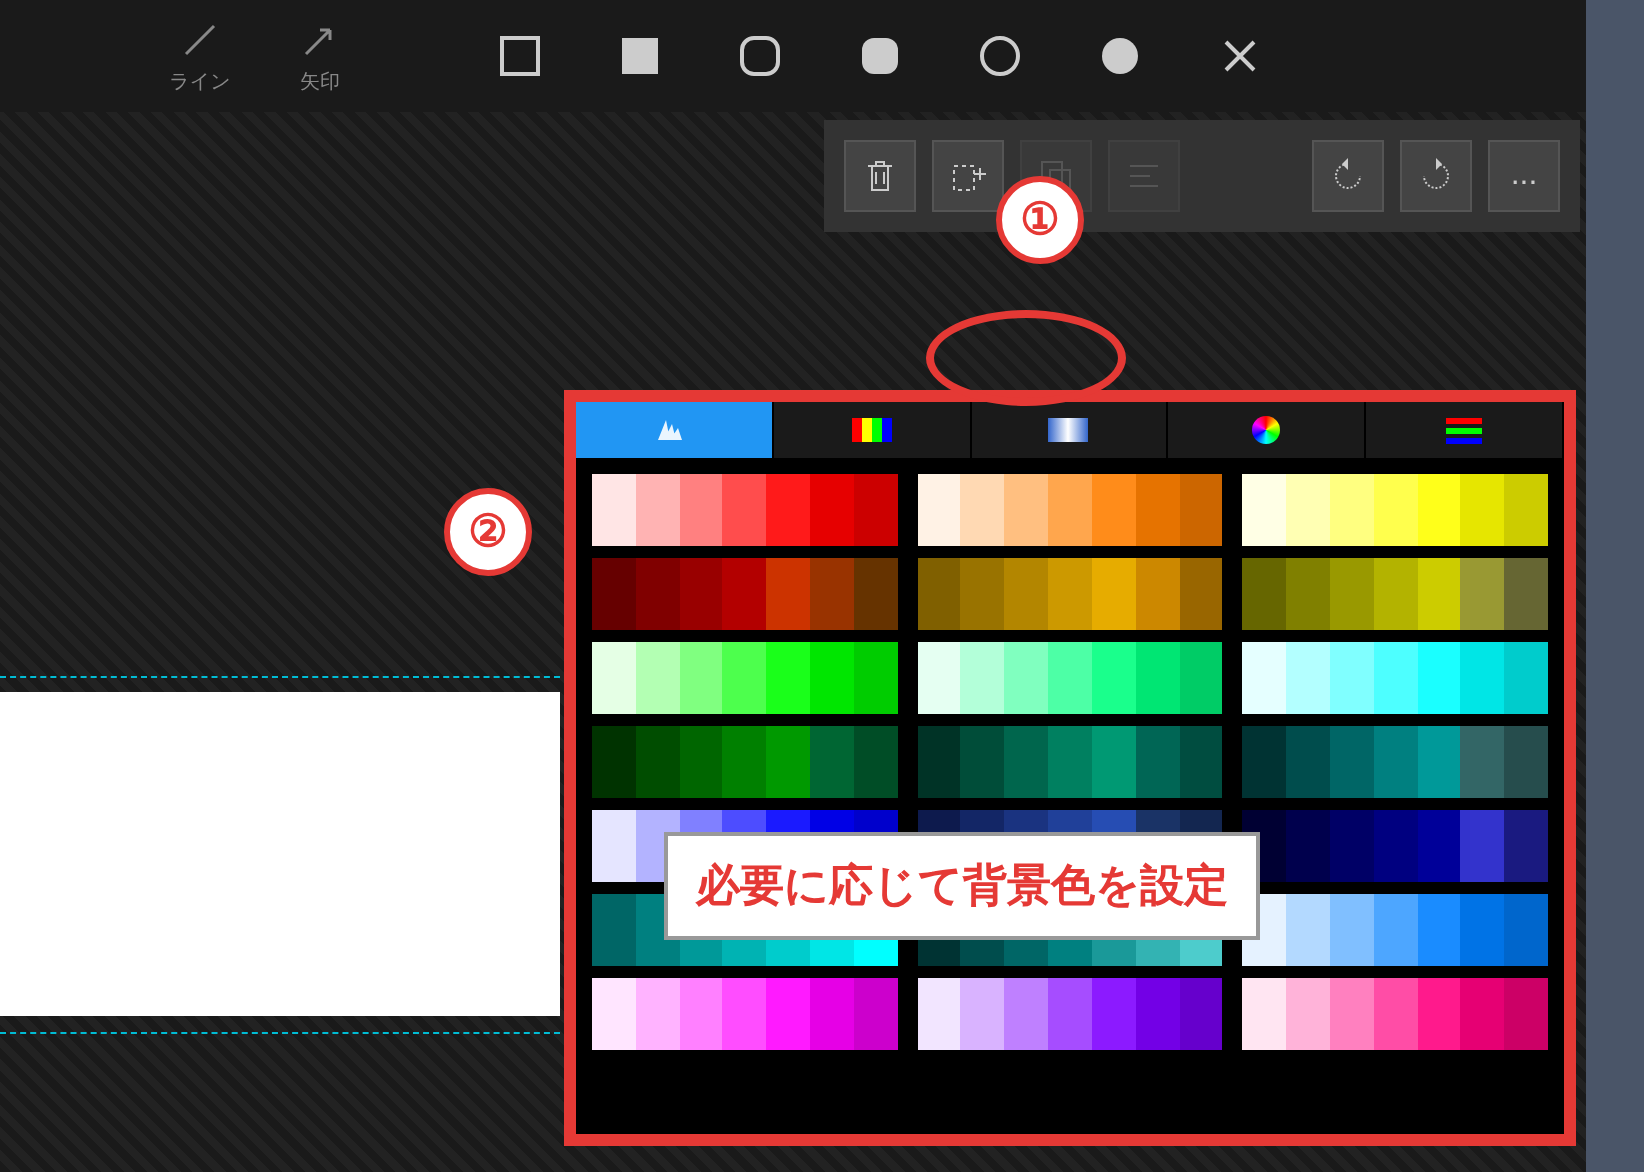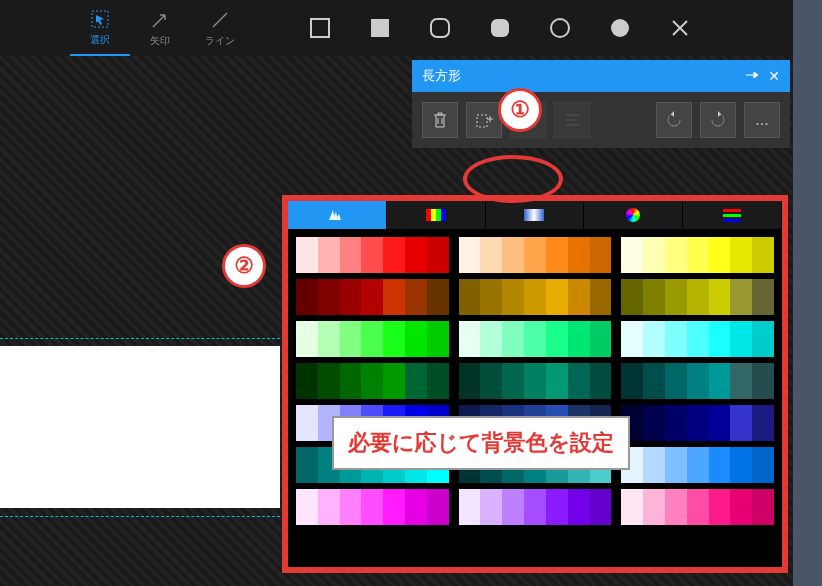--- a/index.html
+++ b/index.html
@@ -58,45 +58,36 @@
 .color-cell { flex: 1; }
 
 
 .anno-text { position: absolute; top: 416px; left: 332px; background: #fff; padding: 10px 14px; color: #e53935; font-size: 22px; font-weight: bold; z-index: 25; border: 2px solid #999; }
 </style>
 </head>
 <body>
 
 <div class="top-toolbar">
   <div style="width:70px"></div>
-  <div class="tool-item active">
+  <div class="tool-item">
     <div class="tool-icon">
         <svg width="20" height="20" viewBox="0 0 20 20">
-          <rect x="2" y="2" width="16" height="16" fill="none" stroke="#2196f3" stroke-dasharray="2 2"></rect>
-          <path d="M6 6 L14 10 L10 11 L12 15 L10 16 L8 12 L6 14 Z" fill="#2196f3"></path>
-        </svg>
-      </div>
-    <div class="tool-label">選択</div>
+          <path d="M3 17 L17 3" stroke="#888" stroke-width="1.5"></path>
+        </svg>
+      </div>
+    <div class="tool-label">ライン</div>
   </div>
   <div class="tool-item">
     <div class="tool-icon">
         <svg width="20" height="20" viewBox="0 0 20 20">
           <path d="M3 17 L15 5 M15 5 L10 5 M15 5 L15 10" stroke="#888" stroke-width="1.5" fill="none"></path>
         </svg>
       </div>
     <div class="tool-label">矢印</div>
   </div>
-  <div class="tool-item">
-    <div class="tool-icon">
-        <svg width="20" height="20" viewBox="0 0 20 20">
-          <path d="M3 17 L17 3" stroke="#888" stroke-width="1.5"></path>
-        </svg>
-      </div>
-    <div class="tool-label">ライン</div>
-  </div>
   <div style="width:40px"></div>
   <div class="shape-item">
       <svg width="22" height="22">
         <rect x="2" y="2" width="18" height="18" fill="none" stroke="#ccc" stroke-width="2"></rect>
       </svg>
     </div>
   <div class="shape-item">
       <svg width="22" height="22">
         <rect x="2" y="2" width="18" height="18" fill="#ccc"></rect>
       </svg>
@@ -130,29 +121,20 @@
 
 <div class="right-strip"></div>
 
 <div class="canvas-area">
   <div class="white-rect"></div>
   <div class="dashed-line-top"></div>
   <div class="dashed-line-bot"></div>
 </div>
 
 <div class="rect-panel">
-  <div class="panel-header">
-    <span class="panel-title">長方形</span>
-    <div class="panel-header-right">
-      <span class="pin-icon"><svg width="16" height="16" viewBox="0 0 16 16">
-            <path d="M2 8 L10 8 M10 5 L10 11 L14 8 Z" fill="#fff" stroke="#fff"></path>
-          </svg></span>
-      <span class="panel-close">✕</span>
-    </div>
-  </div>
   <div class="panel-toolbar">
     <div class="panel-btn">
         <svg width="18" height="18" viewBox="0 0 18 18">
           <path d="M3 4 L15 4 M5 4 L5 16 L13 16 L13 4 M7 2 L11 2 L11 4 L7 4 Z M7 7 L7 13 M11 7 L11 13" stroke="#ccc" fill="none"></path>
         </svg>
       </div>
     <div class="panel-btn">
         <svg width="18" height="18" viewBox="0 0 18 18">
           <rect x="2" y="4" width="10" height="12" stroke="#ccc" fill="none" stroke-dasharray="2"></rect>
           <path d="M12 8 L18 8 M15 5 L15 11" stroke="#ccc"></path>

